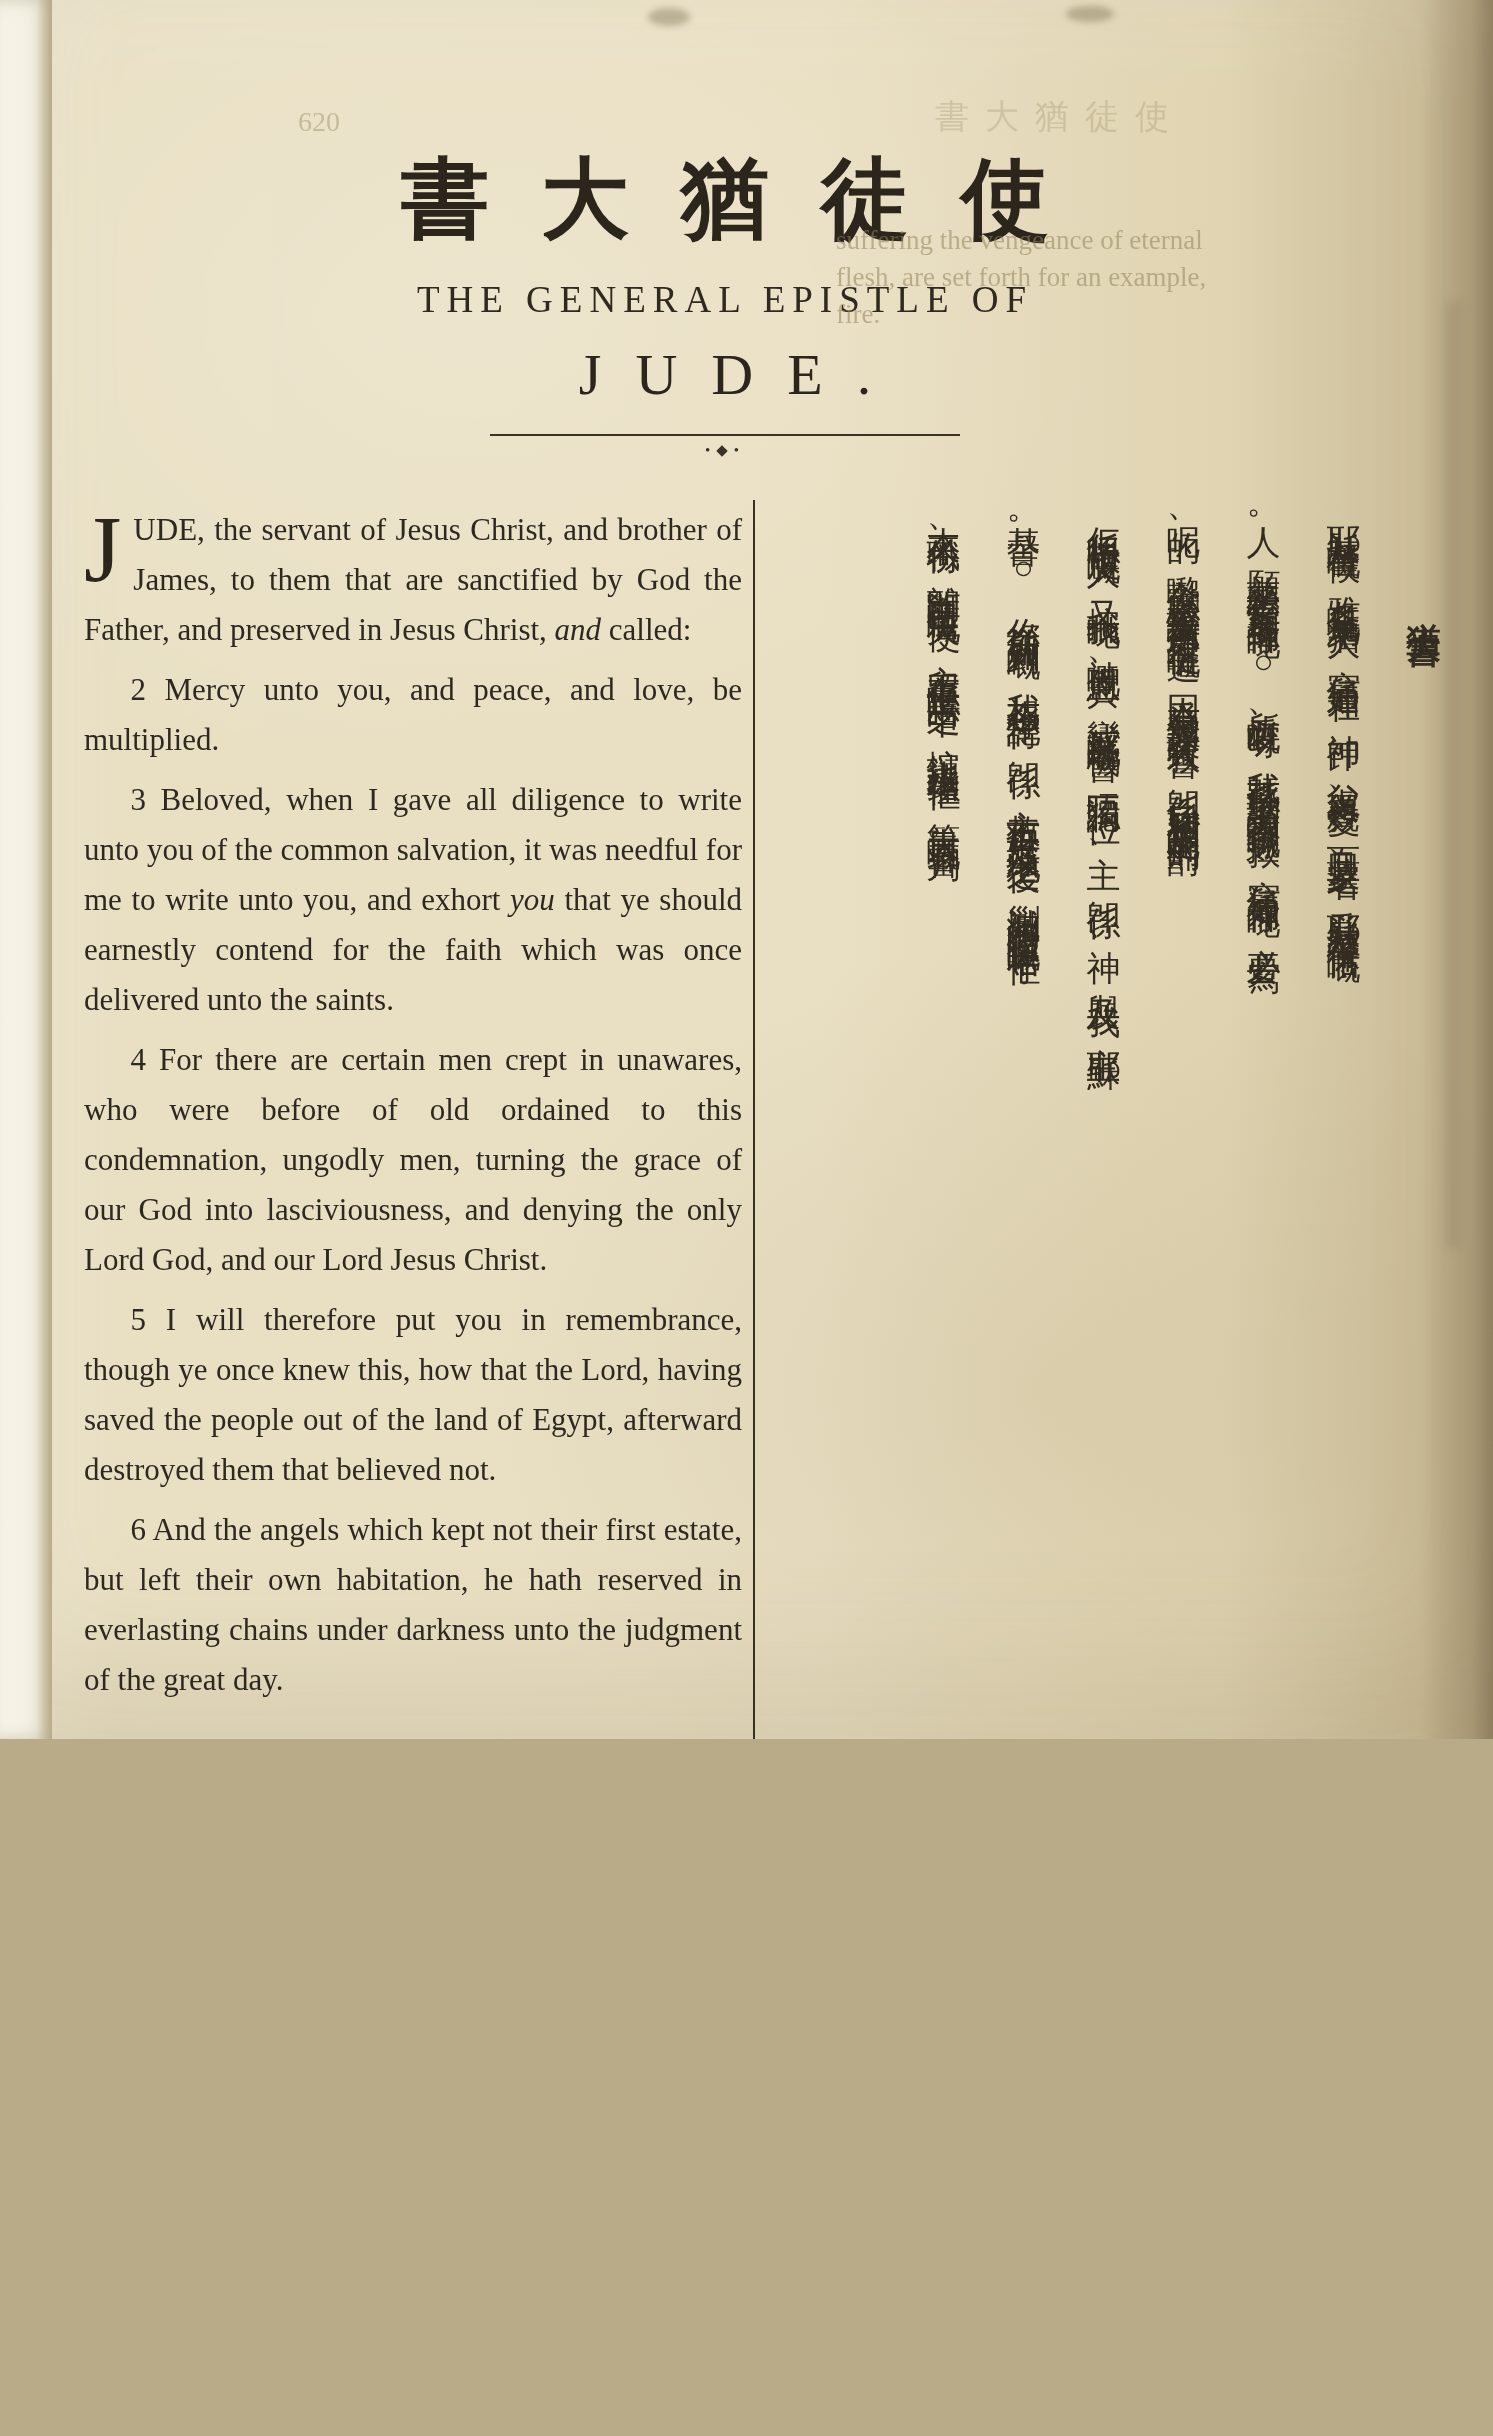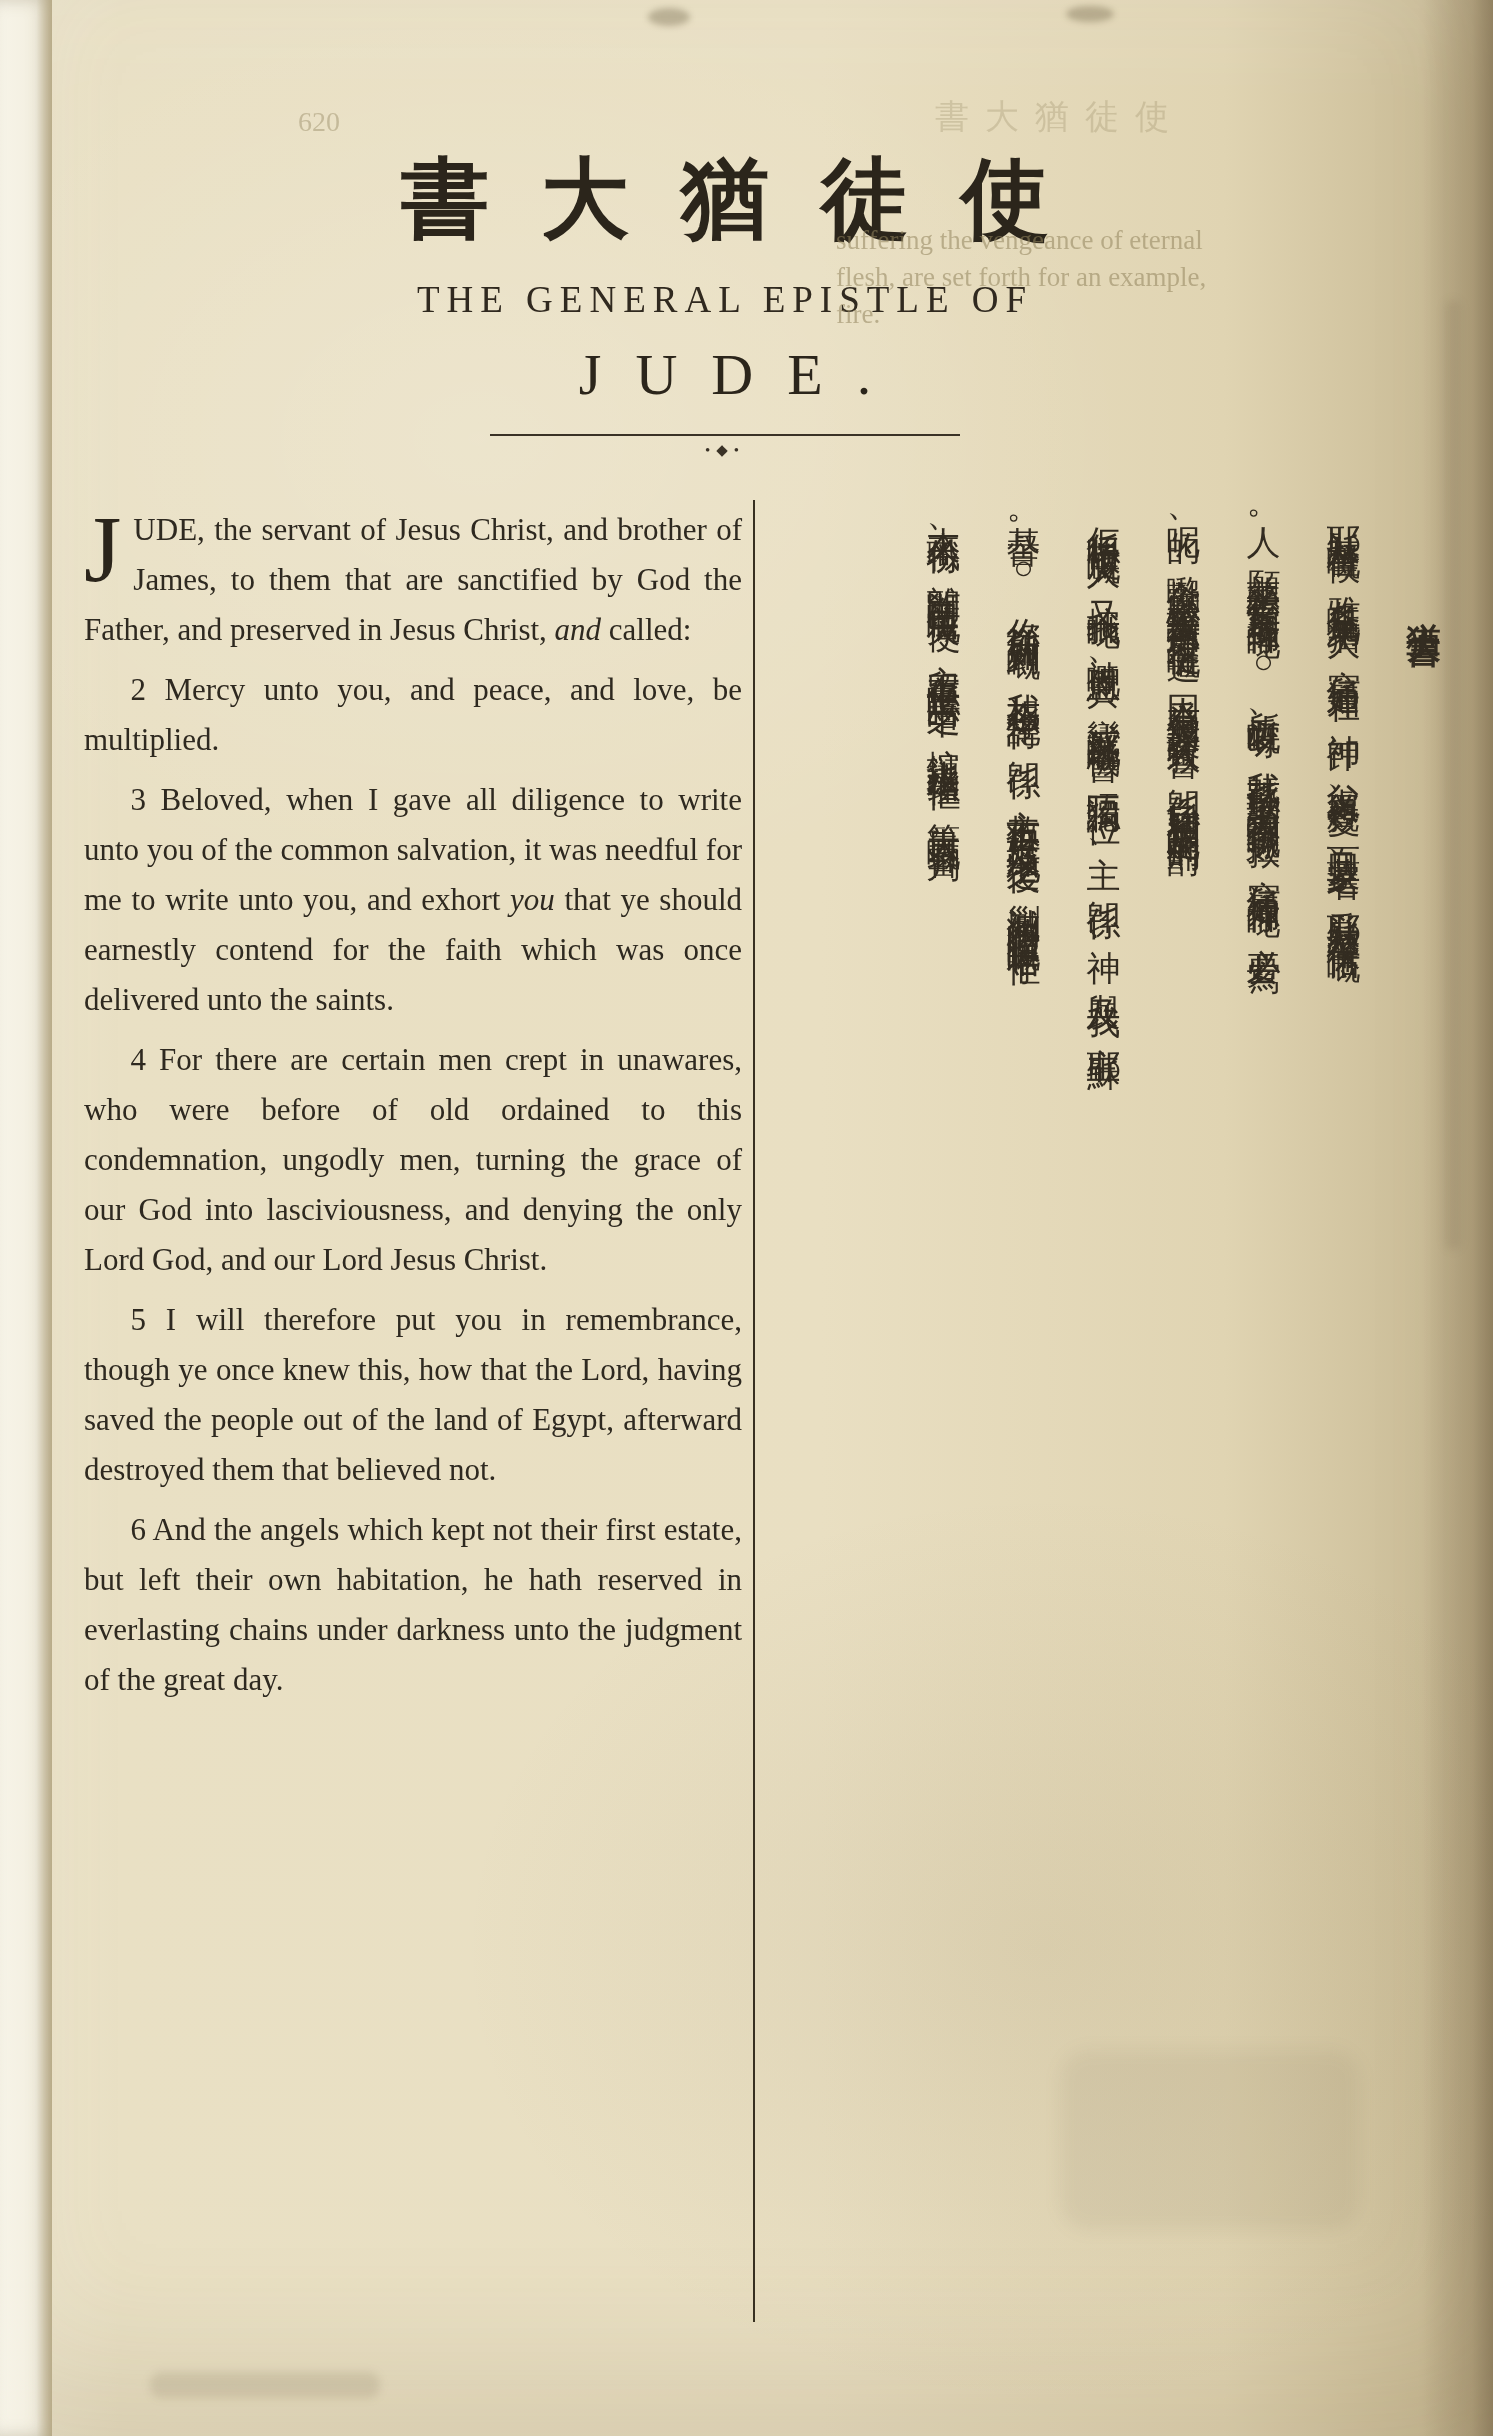--- a/index.html
+++ b/index.html
@@ -1,19 +1,19 @@
 <!DOCTYPE html>
 <html><head>
 <meta charset="utf-8">
 <style>
   html,body{margin:0;padding:0;}
   body{width:1493px;height:2436px;background:#b9ab88;font-family:"Liberation Serif","DejaVu Serif",serif;}
 
   .page{
-    position:relative;width:1493px;height:2436px;overflow:hidden;color:#2e2920;
+    position:relative;width:1493px;height:1739px;overflow:hidden;color:#2e2920;
     background:
       radial-gradient(1100px 800px at 32% 18%, rgba(255,255,255,.16), transparent 60%),
       radial-gradient(900px 700px at 70% 80%, rgba(120,100,60,.10), transparent 65%),
       linear-gradient(90deg,#efe8d0 0%,#e9e0c4 8%,#e9dfc2 55%,#e0d4b2 82%,#ccbe99 95%,#b0a07c 100%),
       #e7dcc0;
     box-shadow:inset 0 -70px 130px rgba(110,92,55,.14), inset 0 40px 90px rgba(255,255,255,.10);
   }
 
   .left-edge{
     position:absolute;left:0;top:0;width:52px;height:100%;

